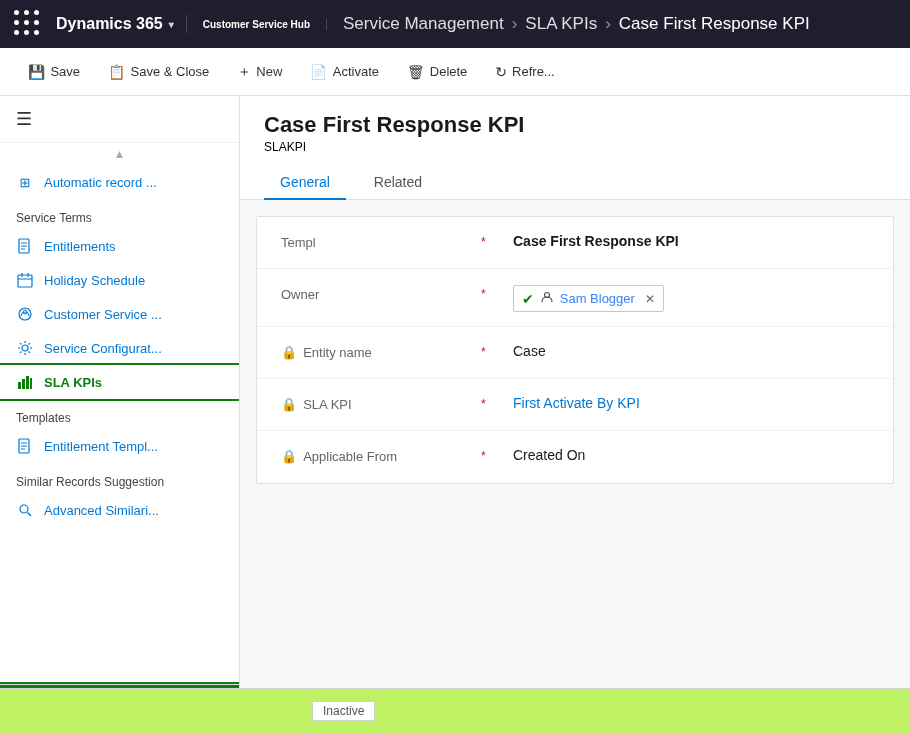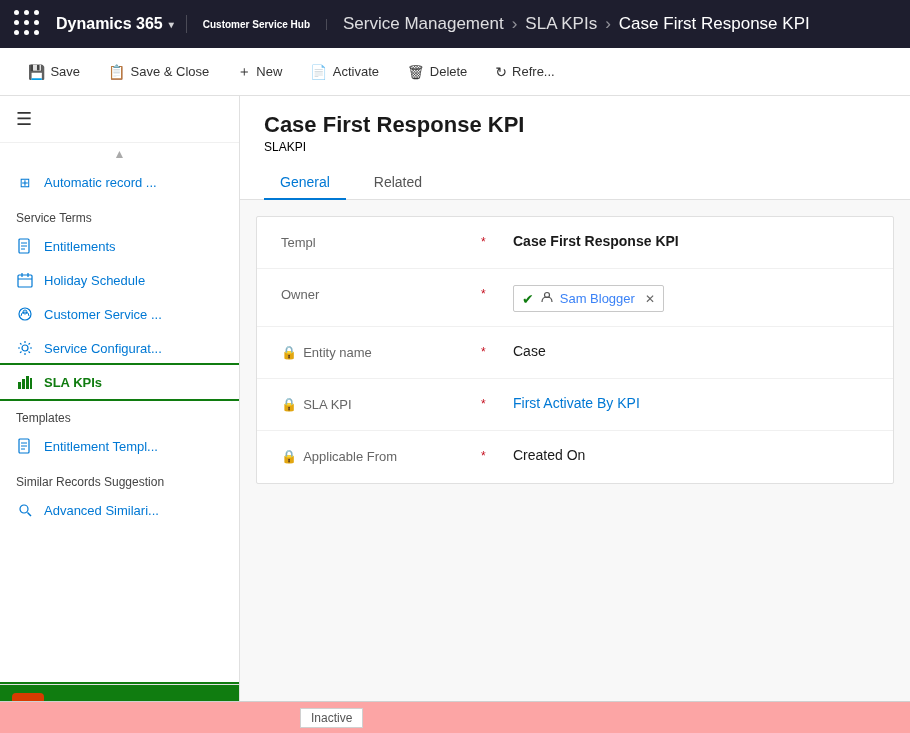--- a/index.html
+++ b/index.html
@@ -184,23 +184,23 @@
     .owner-x { color: #666; font-size: 12px; cursor: pointer; margin-left: 4px; }
     .lock-icon { color: #0078d4; font-size: 13px; }
 
     
     .sidebar::-webkit-scrollbar { width: 6px; }
     .sidebar::-webkit-scrollbar-thumb { background: #c8c8c8; border-radius: 3px; }
 
     
     .bottom-bar {
       position: fixed; bottom: 0; left: 0; right: 0;
-      height: 32px; background: #fca5a5;
+      height: 45px; background: #bef264;
       border-top: 1px solid #d0d0d0;
-      display: flex; align-items: center; padding: 0 20px;
+      display: flex; align-items: center; padding: 0 32px;
       font-size: 12px; color: #555;
     }
     .status-inactive {
       background: #fff; border: 1px solid #d0d0d0;
       padding: 2px 10px; font-size: 12px; color: #555; margin-left: 280px;
     }
   </style>
 </head>
 <body>
 

